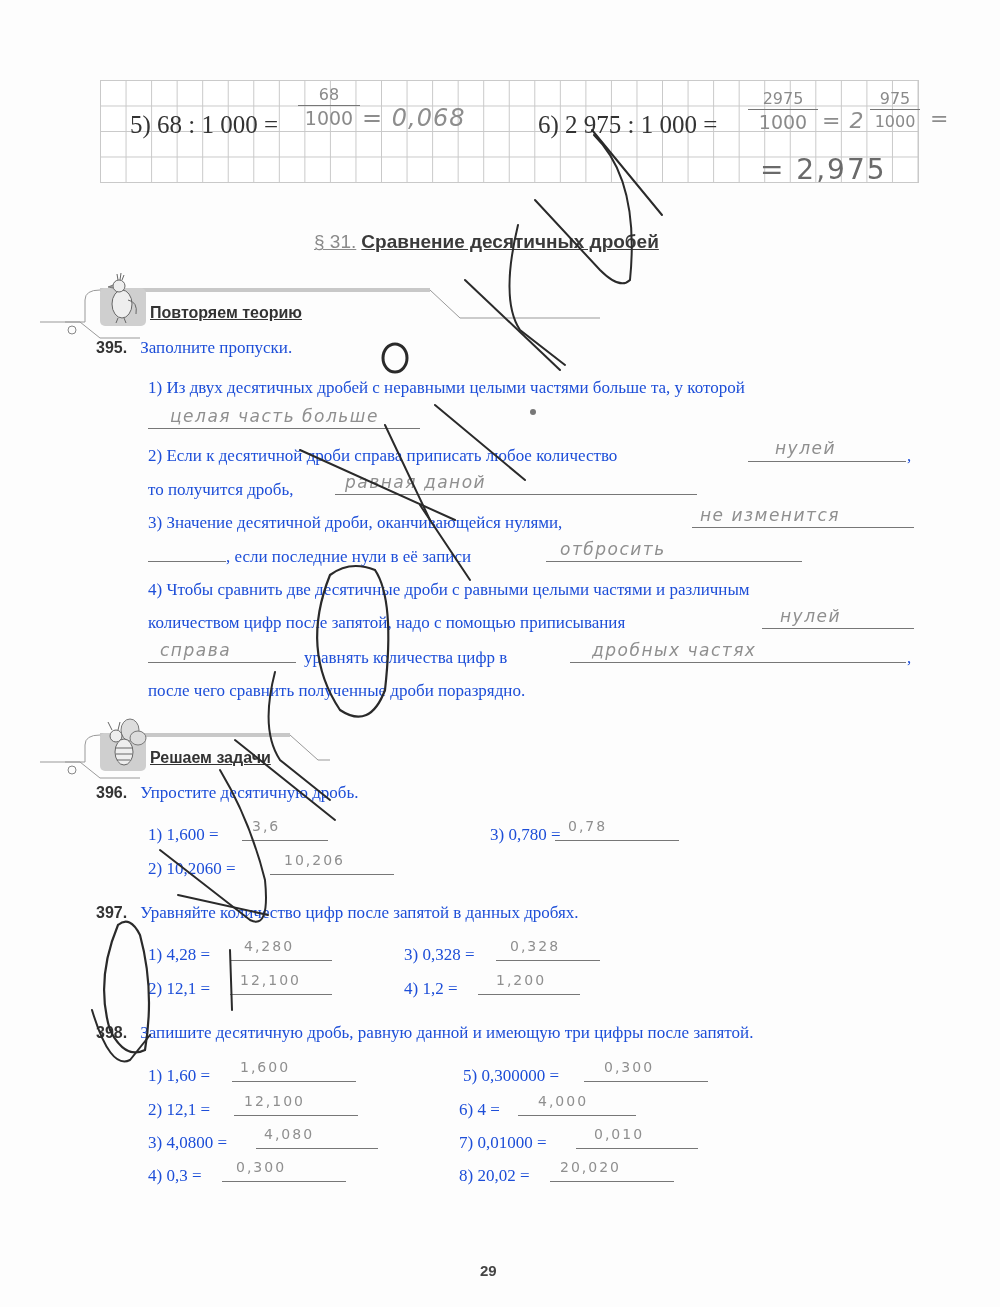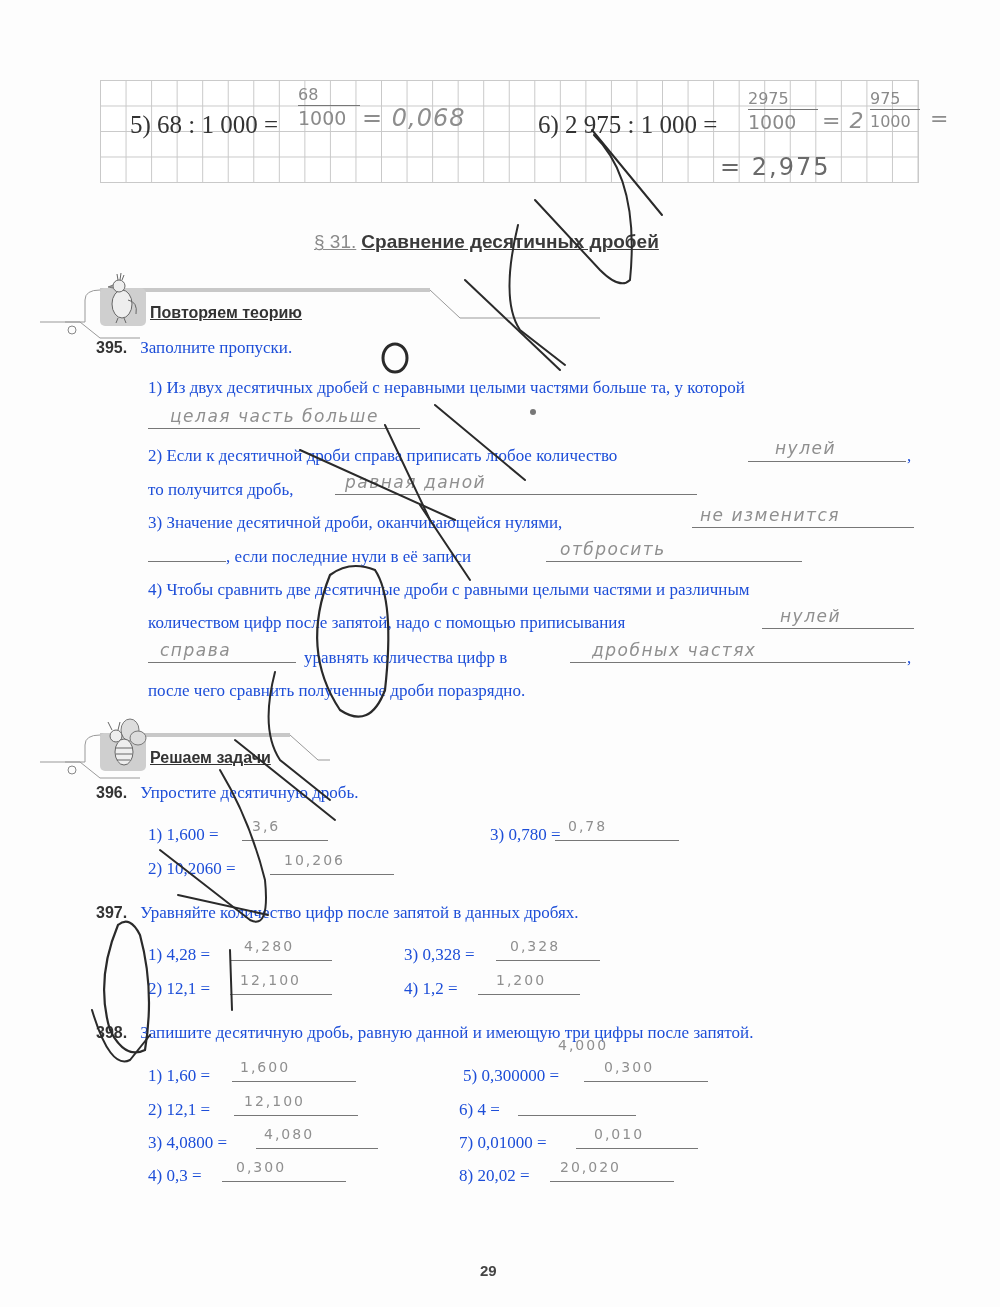--- a/index.html
+++ b/index.html
@@ -10,21 +10,21 @@
           background-color:#fff;
           background-image:
             linear-gradient(to right, #c9c9c9 1px, transparent 1px),
             linear-gradient(to bottom, #c9c9c9 1px, transparent 1px);
           background-size:25.56px 25.5px;
           border-right:1px solid #c9c9c9; border-bottom:1px solid #c9c9c9; }
   .print-lg { font-family:"Liberation Serif", serif; font-size:25px; color:#333; white-space:nowrap; }
   .hand { font-family:"DejaVu Sans", sans-serif; color:#8d8d8d; font-style:italic; white-space:nowrap;
           letter-spacing:1px; }
   .hand-dark { font-family:"DejaVu Sans", sans-serif; color:#6a6a6a; white-space:nowrap; letter-spacing:2px; }
-  .frac { position:absolute; display:flex; flex-direction:column; align-items:flex-start; }
+  .frac { position:absolute; display:flex; flex-direction:column; align-items:center; }
   .frac .num { font-family:"DejaVu Sans", sans-serif; color:#8a8a8a; font-size:16px; line-height:18px; }
   .frac .bar { width:100%; height:1px; background:#777; margin:1px 0; }
   .frac .den { font-family:"DejaVu Sans", sans-serif; color:#8a8a8a; font-size:19px; line-height:22px; }
   .section-title { font-family:"Liberation Sans", sans-serif; font-weight:bold; font-size:19px;
                    color:#3a3a3a; text-decoration:underline; white-space:nowrap; }
   .section-num { font-family:"Liberation Sans", sans-serif; font-size:19px; color:#8a8a8a;
                  text-decoration:underline; }
   .banner-title { font-family:"Liberation Sans", sans-serif; font-weight:bold; font-size:16px;
                   color:#333; text-decoration:underline; white-space:nowrap; }
   .task-num { font-family:"Liberation Sans", sans-serif; font-weight:bold; font-size:16px; color:#333; }
@@ -56,21 +56,21 @@
   <span class="bar"></span>
   <span class="den">1000</span>
 </div>
 <div class="abs hand" style="left:822px;top:108px;font-size:22px;">= 2</div>
 <div class="frac" style="left:870px;top:90px;width:50px;">
   <span class="num">975</span>
   <span class="bar"></span>
   <span class="den" style="font-size:16px">1000</span>
 </div>
 <div class="abs hand" style="left:930px;top:106px;font-size:22px;">=</div>
-<div class="abs hand-dark" style="left:720px;top:153px;font-size:24px;">= 2,975</div>
+<div class="abs hand-dark" style="left:760px;top:153px;font-size:28px;">= 2,975</div>
 
 <div class="abs" style="left:314px;top:231px;">
   <span class="section-num">§ 31.</span>
   <span class="section-title">Сравнение десятичных дробей</span>
 </div>
 
 <svg class="overlay" width="1000" height="1307">
   <path d="M40 322 L 85 322 L 85 300 Q 85 290 100 290 L 430 290 L 460 318 L 600 318" fill="none" stroke="#999" stroke-width="1"></path>
   <rect x="100" y="288" width="330" height="4" fill="#c8c8c8"></rect>
   <path d="M65 322 L 80 322 L 100 338 L 140 338" fill="none" stroke="#999" stroke-width="1"></path>
@@ -191,21 +191,21 @@
 <div class="ans-num" style="left:264px;top:1126px;">4,080</div>
 <div class="abs task-text" style="left:148px;top:1166px;">4) 0,3 =</div>
 <div class="line" style="left:222px;top:1181px;width:124px;"></div>
 <div class="ans-num" style="left:236px;top:1159px;">0,300</div>
 
 <div class="abs task-text" style="left:463px;top:1066px;">5) 0,300000 =</div>
 <div class="line" style="left:584px;top:1081px;width:124px;"></div>
 <div class="ans-num" style="left:604px;top:1059px;">0,300</div>
 <div class="abs task-text" style="left:459px;top:1100px;">6) 4 =</div>
 <div class="line" style="left:518px;top:1115px;width:118px;"></div>
-<div class="ans-num" style="left:538px;top:1037px;margin-left:20px;">4,000</div>
+<div class="ans-num" style="left:538px;top:1093px;">4,000</div>
 <div class="abs task-text" style="left:459px;top:1133px;">7) 0,01000 =</div>
 <div class="line" style="left:576px;top:1148px;width:122px;"></div>
 <div class="ans-num" style="left:594px;top:1126px;">0,010</div>
 <div class="abs task-text" style="left:459px;top:1166px;">8) 20,02 =</div>
 <div class="line" style="left:550px;top:1181px;width:124px;"></div>
 <div class="ans-num" style="left:560px;top:1159px;">20,020</div>
 
 <div class="abs page-num" style="left:480px;top:1262px;">29</div>
 
 <svg class="overlay" width="1000" height="1307">

